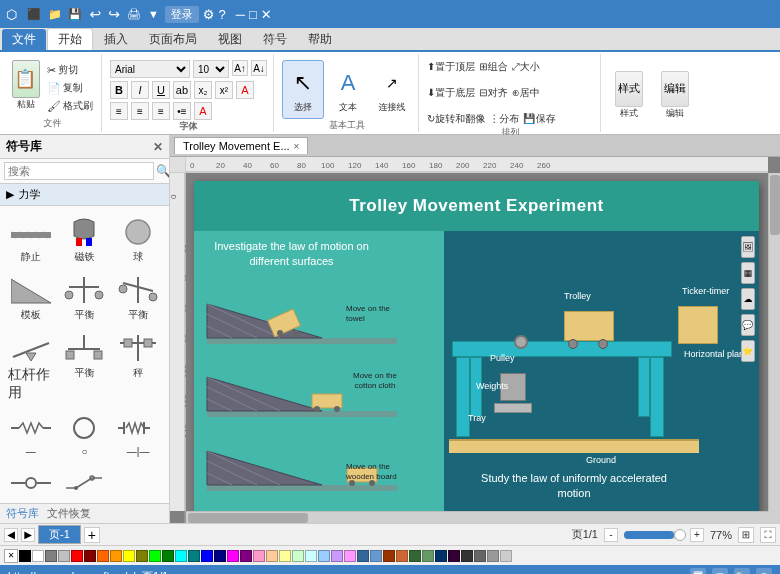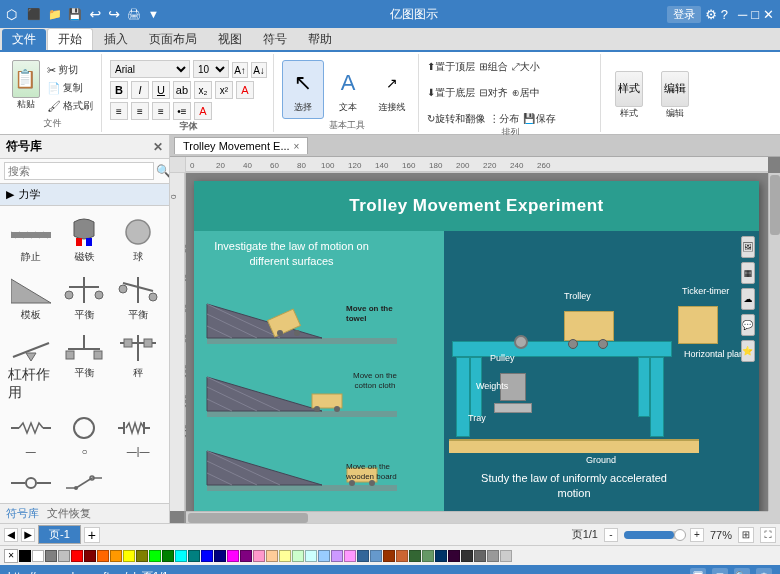--- a/index.html
+++ b/index.html
@@ -12,21 +12,20 @@
   <div style="color:#fff; font-size:13px; margin-right:4px;">⬡</div>
   <div style="display:flex; align-items:center; gap:3px;">
     <span style="color:#fff; font-size:11px; cursor:pointer; padding:0 2px;">⬛</span>
     <span style="color:#fff; font-size:11px; cursor:pointer; padding:0 2px;">📁</span>
     <span style="color:#fff; font-size:11px; cursor:pointer; padding:0 2px;">💾</span>
     <span style="color:#fff; font-size:14px; cursor:pointer; padding:0 2px;">↩</span>
     <span style="color:#fff; font-size:14px; cursor:pointer; padding:0 2px;">↪</span>
     <span style="color:#fff; font-size:11px; cursor:pointer; padding:0 2px;">🖨</span>
     <span style="color:#fff; font-size:11px; cursor:pointer; padding:0 2px;">▼</span>
   </div>
-  <div style="flex:1; text-align:center; color:#fff; font-size:12px;">亿图图示</div>
   <div style="display:flex; align-items:center; gap:4px;">
     <span style="color:#fff; font-size:11px; cursor:pointer; background:rgba(255,255,255,0.2); padding:1px 6px; border-radius:2px;">登录</span>
     <span style="color:#fff; font-size:13px; cursor:pointer;">⚙</span>
     <span style="color:#fff; font-size:13px; cursor:pointer;">?</span>
     <span style="color:#fff; font-size:13px; cursor:pointer; margin-left:6px;">─</span>
     <span style="color:#fff; font-size:13px; cursor:pointer;">□</span>
     <span style="color:#fff; font-size:13px; cursor:pointer;">✕</span>
   </div>
 </div>
 
@@ -54,21 +53,21 @@
           <div style="display:flex;align-items:center;gap:2px;cursor:pointer;font-size:10px;color:#333;padding:1px 2px;"><span style="font-size:11px;">✂</span>剪切</div>
           <div style="display:flex;align-items:center;gap:2px;cursor:pointer;font-size:10px;color:#333;padding:1px 2px;"><span style="font-size:11px;">📄</span>复制</div>
           <div style="display:flex;align-items:center;gap:2px;cursor:pointer;font-size:10px;color:#333;padding:1px 2px;"><span style="font-size:11px;">🖌</span>格式刷</div>
         </div>
       </div>
       <div style="font-size:9px;color:#666;">文件</div>
     </div>
 
     <div style="display:flex; flex-direction:column; border-right:1px solid #ddd; padding:2px 6px; min-width:140px; justify-content:space-between;">
       <div style="display:flex;flex-direction:column;gap:3px;flex:1;padding-top:4px;">
-        <div style="display:flex;gap:3px;align-items:flex-end;">
+        <div style="display:flex;gap:3px;align-items:flex-start;">
           <select style="width:80px;height:18px;font-size:10px;border:1px solid #ccc;"><option>Arial</option></select>
           <select style="width:36px;height:18px;font-size:10px;border:1px solid #ccc;"><option>10</option></select>
           <button style="width:16px;height:16px;font-size:10px;border:1px solid #ccc;background:#f5f5f5;cursor:pointer;">A↑</button>
           <button style="width:16px;height:16px;font-size:10px;border:1px solid #ccc;background:#f5f5f5;cursor:pointer;">A↓</button>
         </div>
         <div style="display:flex;gap:3px;align-items:center;">
           <button style="width:18px;height:18px;font-weight:bold;font-size:11px;border:1px solid #ccc;background:#f5f5f5;cursor:pointer;">B</button>
           <button style="width:18px;height:18px;font-style:italic;font-size:11px;border:1px solid #ccc;background:#f5f5f5;cursor:pointer;">I</button>
           <button style="width:18px;height:18px;text-decoration:underline;font-size:11px;border:1px solid #ccc;background:#f5f5f5;cursor:pointer;">U</button>
           <button style="width:18px;height:18px;font-size:11px;border:1px solid #ccc;background:#f5f5f5;cursor:pointer;">ab</button>
@@ -411,21 +410,21 @@
 
             <line x1="5" y1="40" x2="30" y2="52" stroke="#889" stroke-width="0.8"></line>
             <line x1="5" y1="28" x2="55" y2="52" stroke="#889" stroke-width="0.8"></line>
             <line x1="5" y1="18" x2="78" y2="52" stroke="#889" stroke-width="0.8"></line>
 
             <rect x="68" y="28" width="28" height="18" fill="#e8c87a" stroke="#b8a050" stroke-width="1" transform="rotate(-24, 82, 37)"></rect>
 
             <circle cx="78" cy="47" r="3" fill="#666"></circle>
             <circle cx="95" cy="47" r="3" fill="#666"></circle>
           </svg>
-          <div style="position:absolute;right:-2px;top:18px;font-size:8px;color:#222;width:58px;text-align:left;line-height:1.3;font-weight:bold;">Move on the towel</div>
+          <div style="position:absolute;right:-2px;top:18px;font-size:8px;color:#222;width:58px;text-align:left;line-height:1.3;">Move on the towel</div>
         </div>
 
         <div style="position:absolute;top:178px;left:8px;width:200px;height:62px;">
           <svg width="200" height="62">
             <rect x="5" y="52" width="190" height="6" fill="#888" opacity="0.6"></rect>
             <polygon points="5,52 120,52 5,18" fill="#667" stroke="#445" stroke-width="1"></polygon>
             <line x1="5" y1="40" x2="30" y2="52" stroke="#889" stroke-width="0.8"></line>
             <line x1="5" y1="28" x2="55" y2="52" stroke="#889" stroke-width="0.8"></line>
             <line x1="5" y1="18" x2="78" y2="52" stroke="#889" stroke-width="0.8"></line>
 

